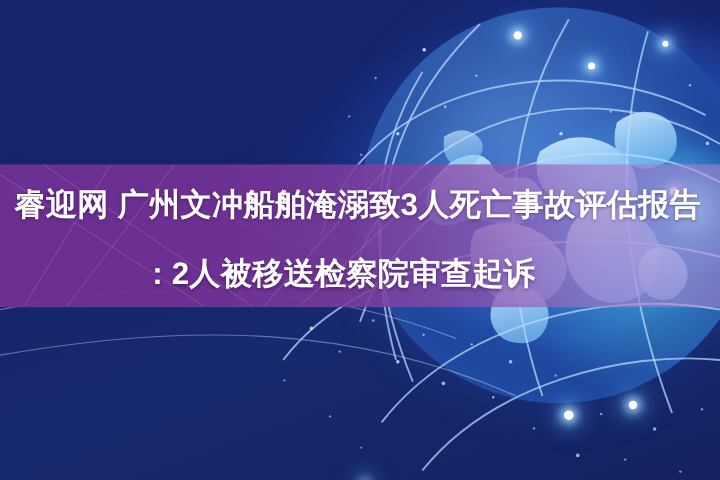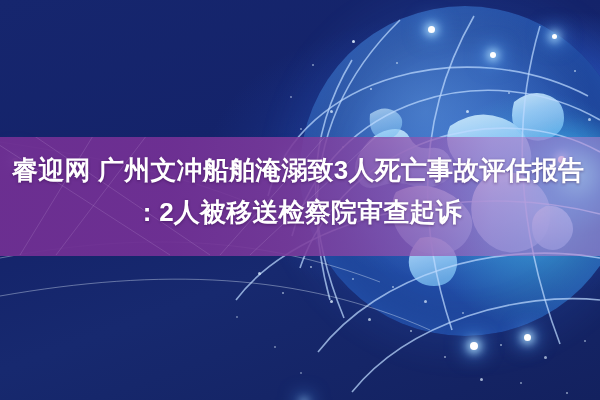--- a/index.html
+++ b/index.html
@@ -83,31 +83,31 @@
        rgba(186,132,208,.52) 100%);
     overflow:hidden;
   }
   .band-lines{position:absolute;inset:0;opacity:.5;}
   .band-lines svg{position:absolute;left:0;top:0;overflow:visible;}
 
   
   .headline{
     position:absolute;
     left:0;top:137px;width:600px;height:119px;
-    padding:12px 6px 0 12px;
+    padding:12px 22px 0 12px;
     color:#ffffff;
     font-weight:bold;
     font-size:26px;
     line-height:42px;
     letter-spacing:.2px;
     text-shadow:0 1px 3px rgba(40,0,60,.45);
     white-space:nowrap;
   }
   .line1{display:block;text-align:left;}
-  .line2{display:block;text-align:right;padding-right:132px;}
+  .line2{display:block;text-align:right;padding-right:132px;margin-top:16px;}
 </style>
 </head>
 <body>
 
 <div id="stage">
 
   <div class="bg-base"></div>
 
   <div class="globe-wrap">
     <div class="globe-glow"></div>

